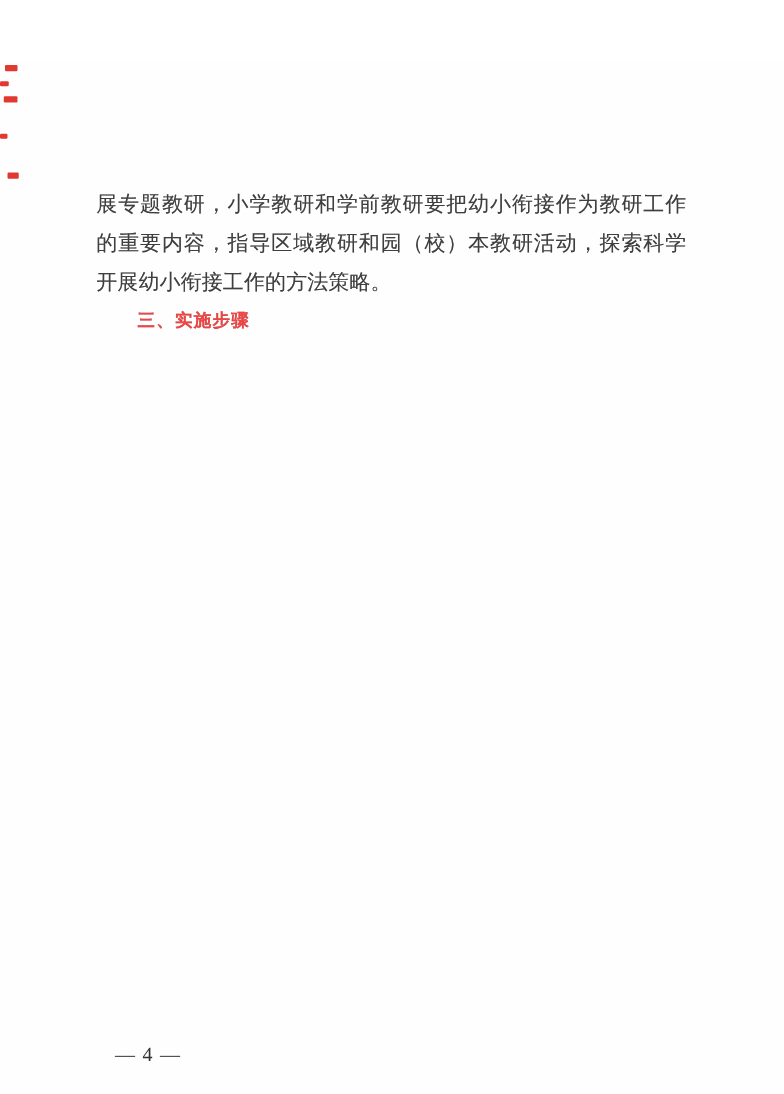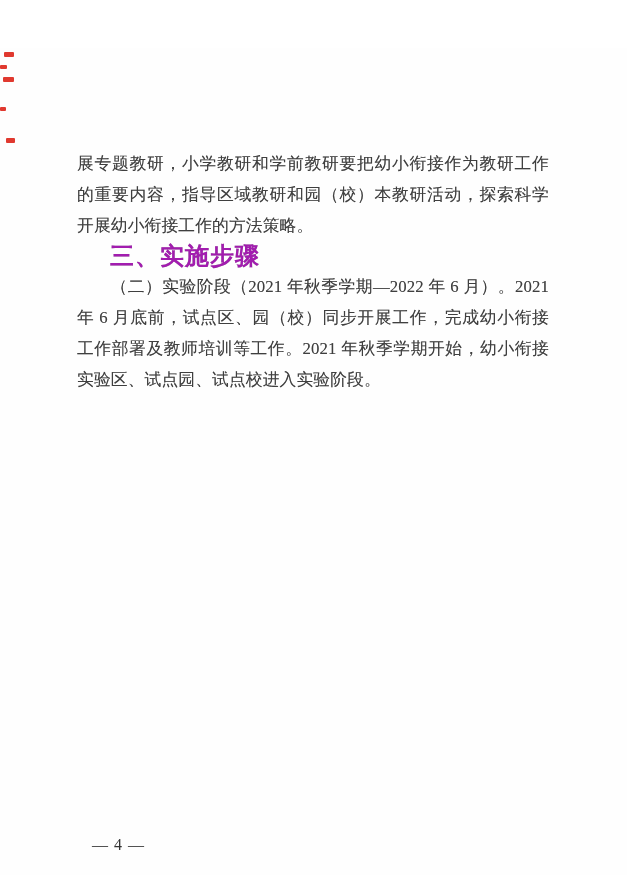--- a/index.html
+++ b/index.html
@@ -34,23 +34,23 @@
     margin: 0;
     text-indent: 2em;
   }
   .para.continuation {
     text-indent: 0;
   }
   .section-heading {
     margin: 0;
     font-family: "Liberation Sans", "DejaVu Sans", sans-serif;
     font-weight: bold;
-    font-size: 24px;
+    font-size: 14px;
     line-height: 30.8px;
-    color: #a21caf;
+    color: #ef4444;
     text-indent: 33px;
     letter-spacing: 1px;
   }
   .page-number {
     position: absolute;
     left: 92px;
     top: 788px;
     font-size: 16px;
     color: #333333;
     font-family: "Liberation Serif", "DejaVu Serif", serif;
@@ -79,19 +79,18 @@
   <span class="red-mark m4" style="background: rgb(224, 57, 47);"></span>
   <span class="red-mark m5" style="background: rgb(224, 57, 47);"></span>
 
   <div class="text-block">
     <p class="para continuation">展专题教研，小学教研和学前教研要把幼小衔接作为教研工作的重要内容，指导区域教研和园（校）本教研活动，探索科学开展幼小衔接工作的方法策略。</p>
 
 
     <h3 class="section-heading">三、实施步骤</h3>
 
 
-    <p class="para">（二）实验阶段（2021 年秋季学期—2022 年 6 月）。2021 年 6 月底前，试点区、园（校）同步开展工作，完成幼小衔接工作部署及教师培训等工作。2021 年秋季学期开始，幼小衔接实验区、试点园、试点校进入实验阶段。</p>
 
   </div>
 
   <div class="page-number">— 4 —</div>
 
 </div>
 
 </body></html>

